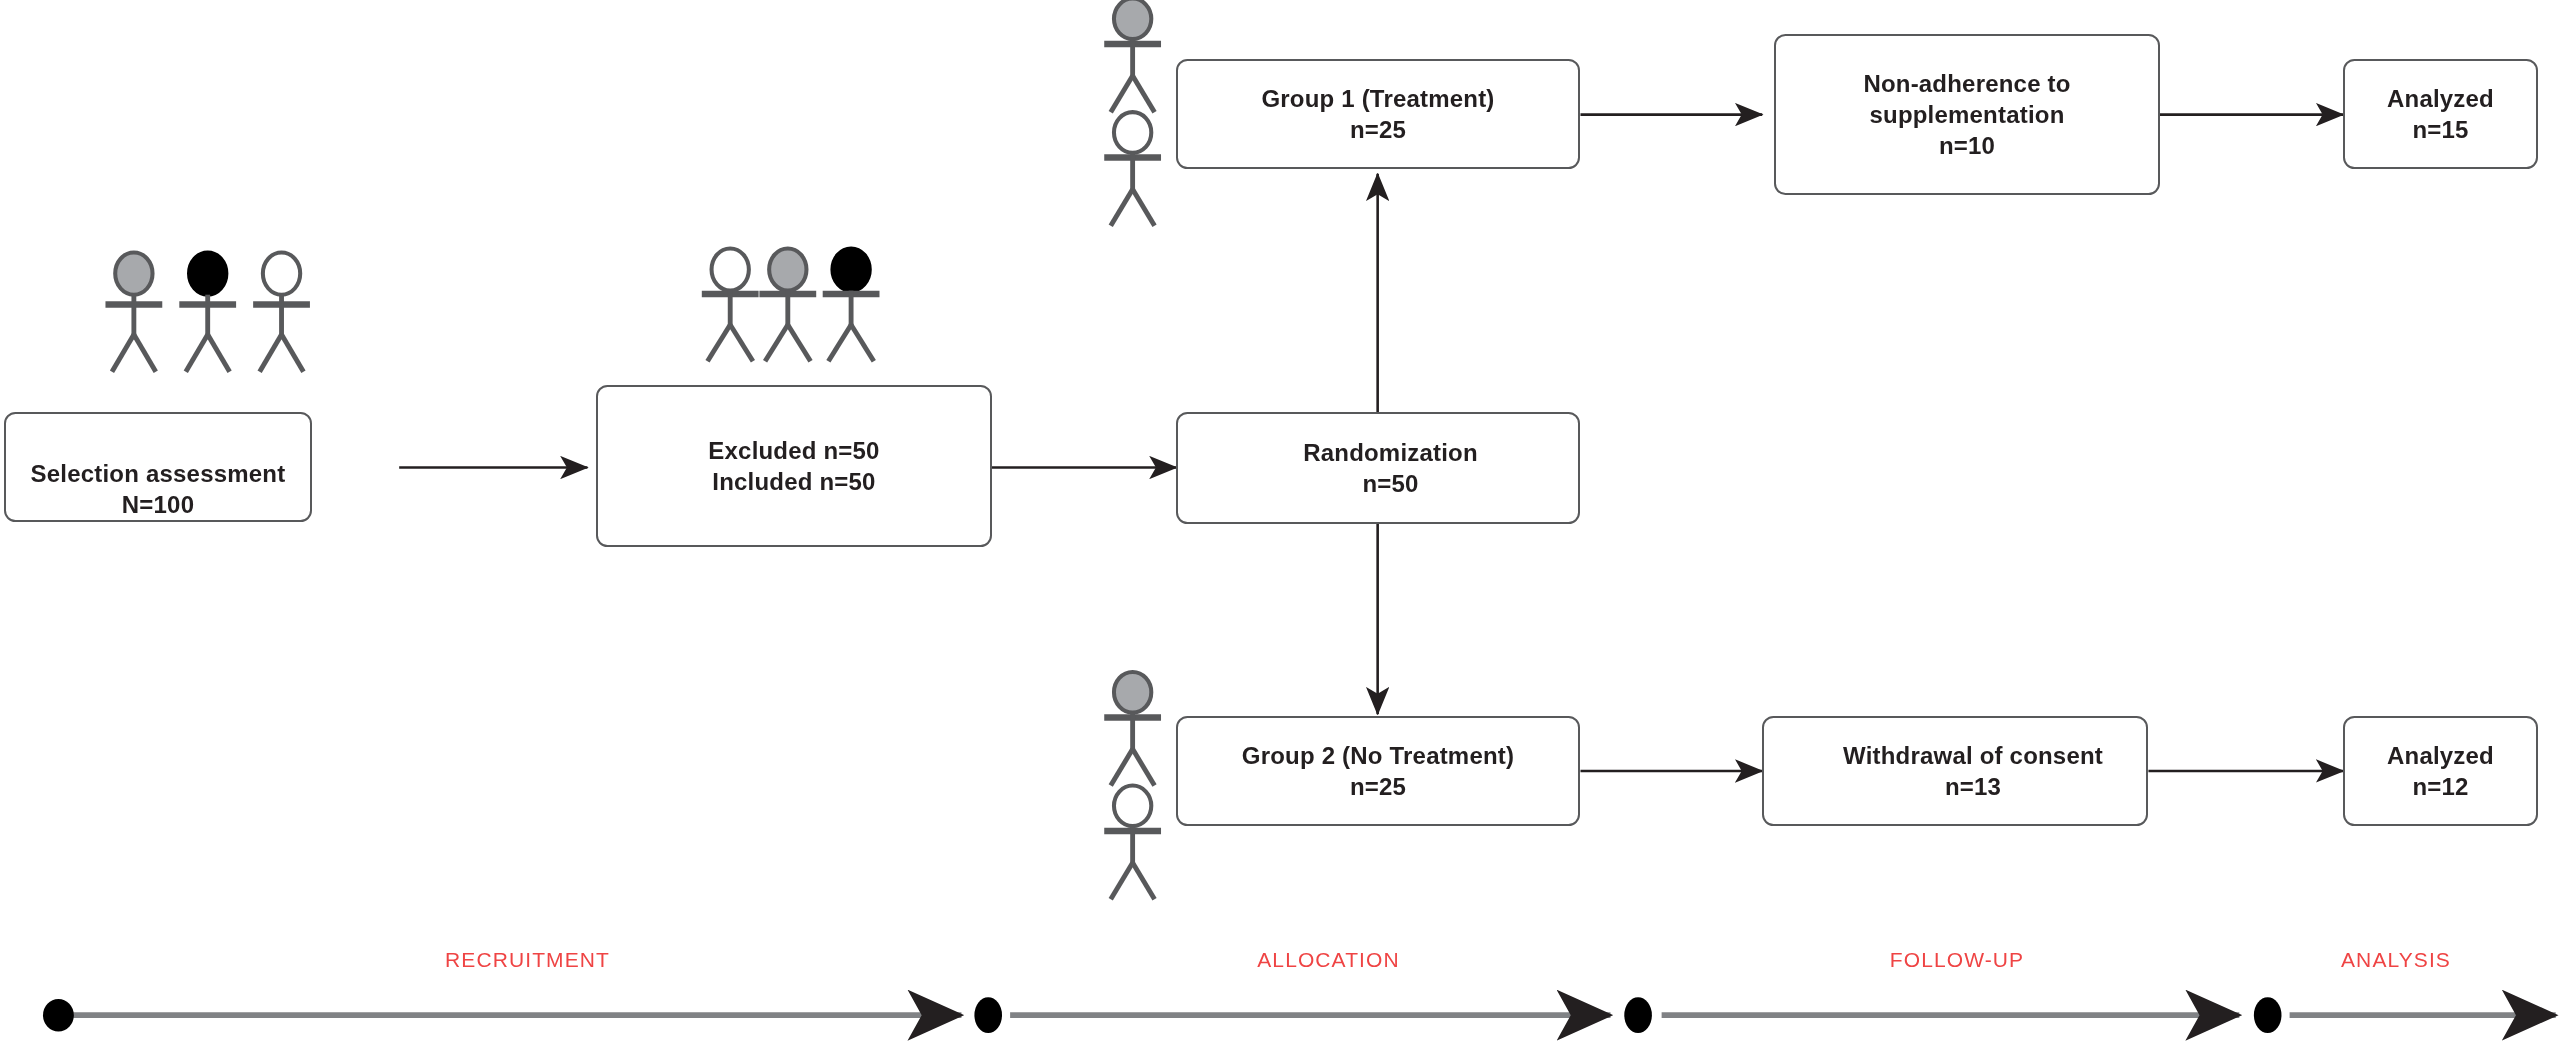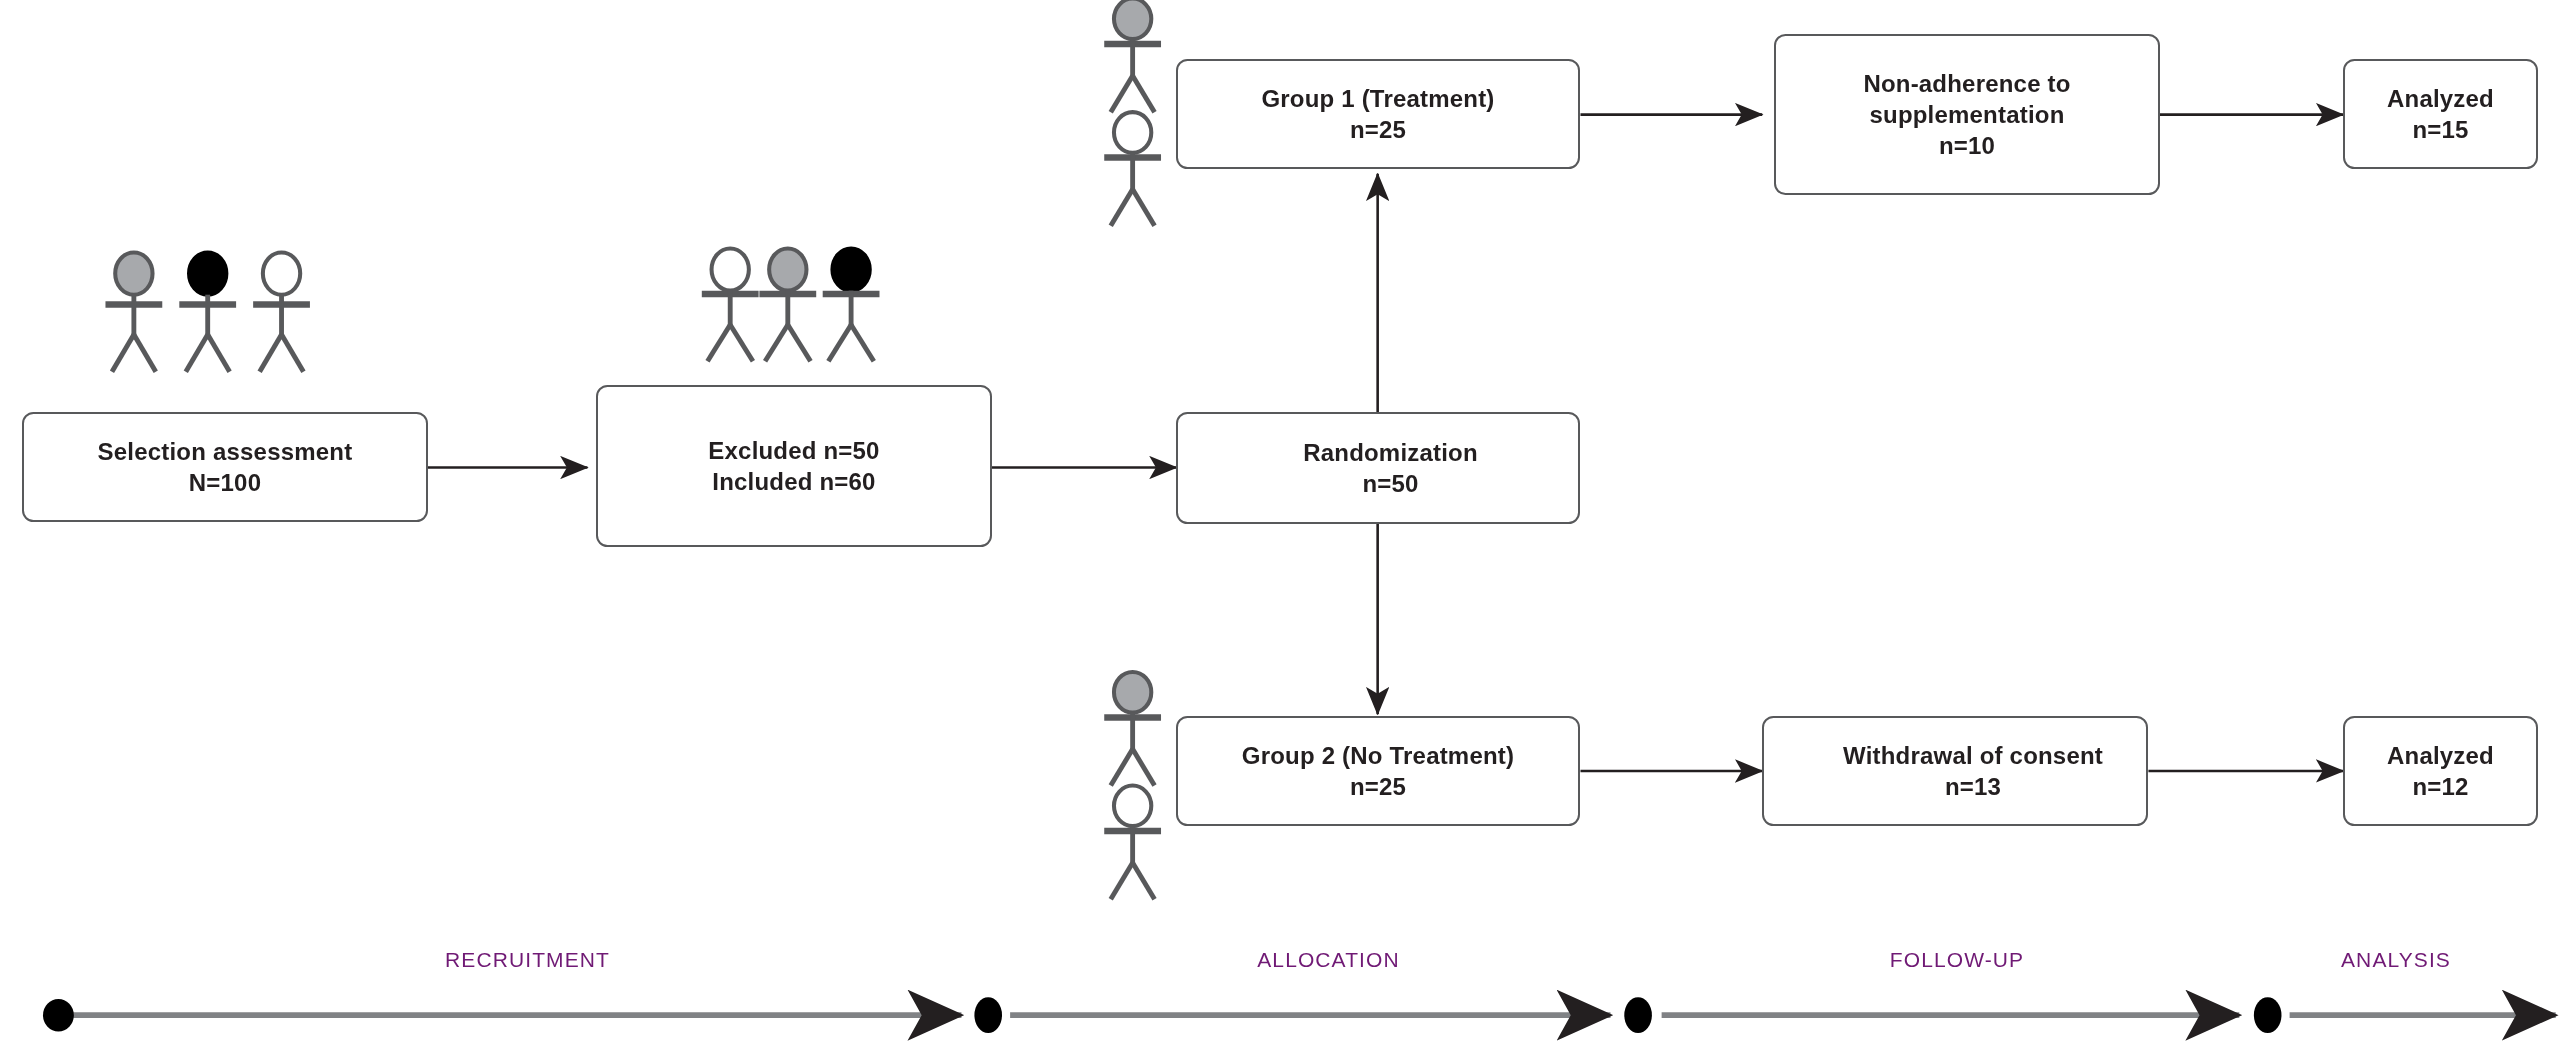--- a/index.html
+++ b/index.html
@@ -45,21 +45,21 @@
     width: 100%;
     padding: 0 8px;
     box-sizing: border-box;
   }
   .node .line {
     display: block;
     white-space: nowrap;
   }
   .phase-label {
     position: absolute;
-    color: #701a75;
+    color: #ef4444;
     font-size: 21px;
     font-weight: normal;
     letter-spacing: 1.1px;
     white-space: nowrap;
     text-align: center;
   }
 </style>
 </head>
 <body>
 
@@ -182,31 +182,31 @@
       <g>
         <ellipse cx="1396" cy="993" rx="23" ry="25" fill="#ffffff" stroke="#58595b" stroke-width="5"></ellipse>
         <line x1="1361" y1="1024" x2="1431" y2="1024" stroke="#58595b" stroke-width="8"></line>
         <line x1="1396" y1="1018" x2="1396" y2="1068"></line>
         <line x1="1396" y1="1063" x2="1369" y2="1108"></line>
         <line x1="1396" y1="1063" x2="1423" y2="1108"></line>
       </g>
     </g>
   </svg>
 
-  <div class="node" style="left:22px; top:412px; width:406px; height:110px;">
+  <div class="node" style="left:4px; top:412px; width:308px; height:110px;align-items:flex-end;">
     <span class="lines">
       <span class="line">Selection assessment</span>
       <span class="line">N=100</span>
     </span>
   </div>
 
   <div class="node" style="left:596px; top:385px; width:396px; height:162px;">
     <span class="lines">
       <span class="line">Excluded n=50</span>
-      <span class="line">Included n=60</span>
+      <span class="line">Included n=50</span>
     </span>
   </div>
 
   <div class="node" style="left:1176px; top:412px; width:404px; height:112px;padding-left:25px;">
     <span class="lines">
       <span class="line">Randomization</span>
       <span class="line">n=50</span>
     </span>
   </div>
 

